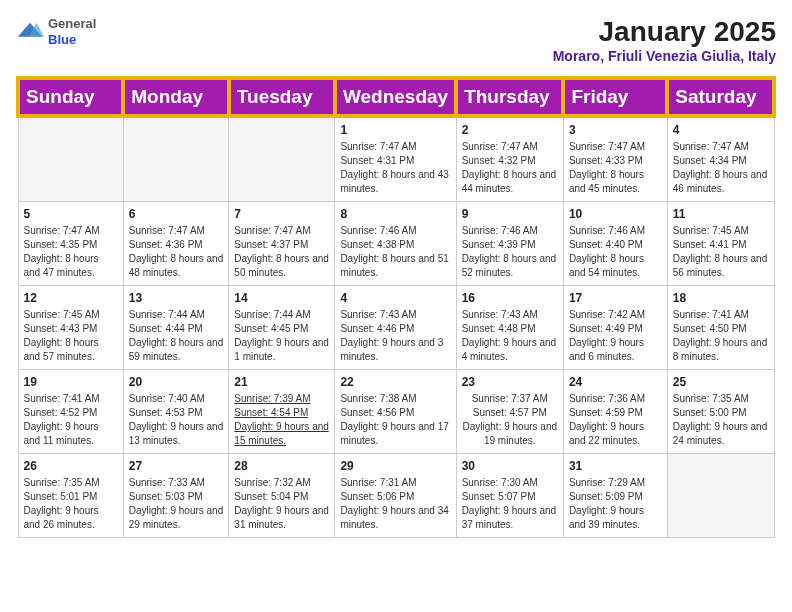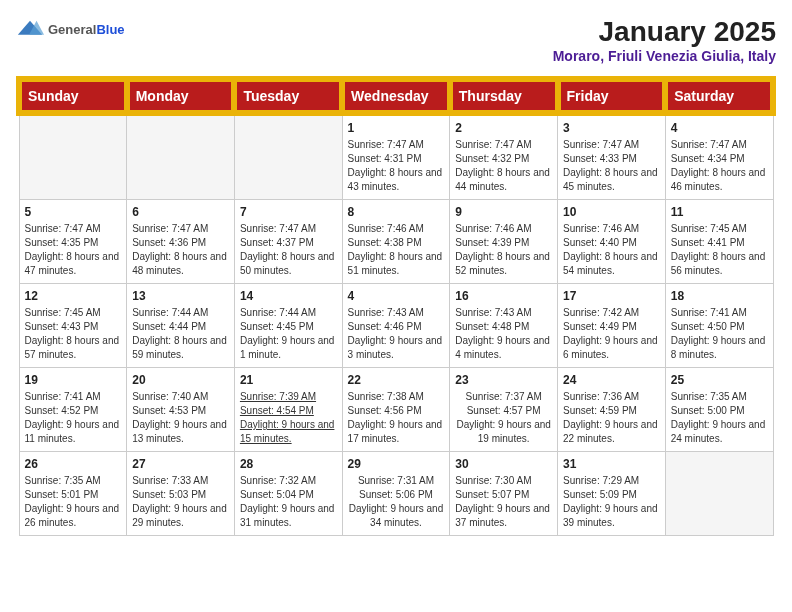--- a/index.html
+++ b/index.html
@@ -16,21 +16,21 @@
       align-items: flex-start;
       margin-bottom: 12px;
     }
     .logo {
       display: flex;
       align-items: center;
       gap: 4px;
     }
     .logo-text {
       display: flex;
-      flex-direction: row;
+      flex-direction: column;
       font-size: 13px;
       font-weight: bold;
       line-height: 1.2;
     }
     .logo-text span:first-child { color: #555; }
     .logo-text span:last-child { color: #1d4ed8; }
     .logo-icon {
       width: 28px;
       height: 28px;
     }
@@ -47,27 +47,27 @@
       font-weight: bold;
       color: #4c1d95;
       padding-left: 48px;
     }
     .calendar {
       width: 100%;
       border-collapse: collapse;
       border: 1px solid #ccc;
     }
     .calendar th {
-      background-color: #b91c1c;
+      background-color: #a21caf;
       color: #fff;
       text-align: left;
       padding: 6px 6px;
-      font-size: 14px;
-      font-weight: bold;
-      border: 6px solid #eab308;
+      font-size: 19px;
+      font-weight: bold;
+      border: 4px solid #eab308;
     }
     .calendar td {
       vertical-align: top;
       padding: 5px 5px;
       font-size: 10.5px;
       color: #333;
       border: 1px solid #ccc;
       width: calc(100% / 7);
       min-height: 80px;
       background: #fff;
@@ -298,21 +298,21 @@
 Daylight: 9 hours and 29 minutes.</div>
         </td>
         <td>
           <div class="day-number">28</div>
           <div class="day-info" style="white-space: pre-line;">Sunrise: 7:32 AM
 Sunset: 5:04 PM
 Daylight: 9 hours and 31 minutes.</div>
         </td>
         <td>
           <div class="day-number">29</div>
-          <div class="day-info" style="white-space: pre-line; text-align: center;">Sunrise: 7:31 AM
+          <div class="day-info" style="white-space: pre-line;">Sunrise: 7:31 AM
 Sunset: 5:06 PM
 Daylight: 9 hours and 34 minutes.</div>
         </td>
         <td>
           <div class="day-number">30</div>
           <div class="day-info" style="white-space: pre-line;">Sunrise: 7:30 AM
 Sunset: 5:07 PM
 Daylight: 9 hours and 37 minutes.</div>
         </td>
         <td>

